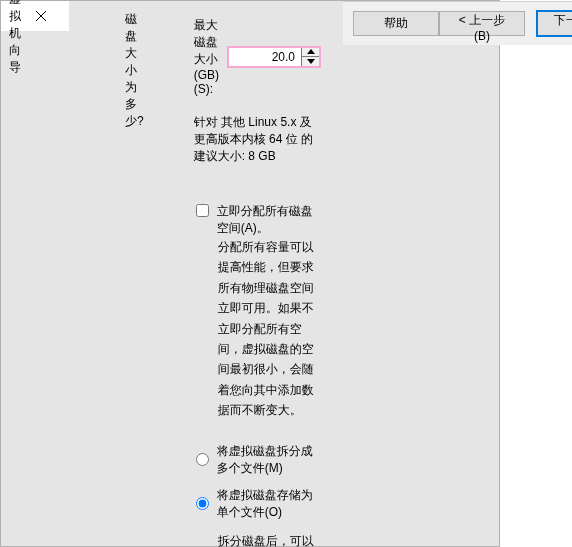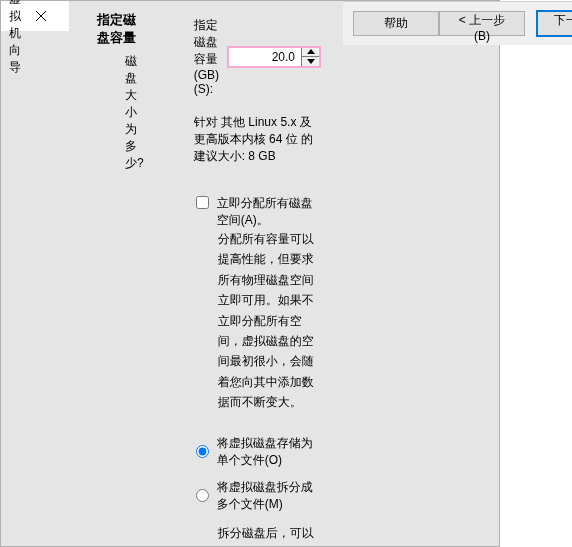--- a/index.html
+++ b/index.html
@@ -15,21 +15,21 @@
   .rule{margin:2px 0 0 0;height:1px;background:#d0d0d0}
   .content{flex:1;padding:16px 22px 4px 22px}
   .size-row{display:flex;align-items:center;margin-bottom:18px}
   .size-label{margin-right:6px}
   .spinner{display:flex;align-items:stretch;border:2px solid #f9a8d4;height:22px;width:96px}
   .spinner input{border:none;width:72px;text-align:right;padding:0 6px;font-family:inherit;font-size:12px;outline:none}
   .spin-btns{display:flex;flex-direction:column;border-left:1px solid #7a7a7a;width:18px}
   .spin-btns div{flex:1;display:flex;align-items:center;justify-content:center;background:#f0f0f0;cursor:pointer}
   .spin-btns div:first-child{border-bottom:1px solid #7a7a7a}
   .spin-btns svg{width:8px;height:5px;fill:#000}
-  .rec{margin-bottom:30px}
+  .rec{margin-bottom:38px}
   .chk-row{display:flex;align-items:flex-start;margin-bottom:0}
   .chk-row input[type=checkbox]{margin:1px 8px 0 2px;width:13px;height:13px}
   .desc{margin:0 0 22px 24px;line-height:1.7}
   .radio-row{display:flex;align-items:center;margin-bottom:10px}
   .radio-row input[type=radio]{margin:0 8px 0 2px;width:13px;height:13px}
   .desc2{margin:2px 0 12px 24px;line-height:1.7}
   .footer{height:44px;padding:2px 10px;display:flex;align-items:center;background:#f0f0f0;border-top:1px solid #d0d0d0}
   .footer .spacer{flex:1}
   .btn{height:25px;border:1px solid #adadad;background:#e1e1e1;padding:0 12px;font-family:inherit;font-size:12px;cursor:pointer;min-width:86px}
   .btn.primary{border:1px solid #0078d7;outline:1px solid #0078d7}
@@ -43,28 +43,27 @@
     <span class="titlebar-text">新建虚拟机向导</span>
     <div class="close-btn">
       <svg width="11" height="11">
           <line x1="0" y1="0" x2="10" y2="10"></line>
           <line x1="10" y1="0" x2="0" y2="10"></line>
         </svg>
     </div>
   </div>
 
   <div class="header-area">
-    <div class="header-title">指定磁盘容量</div>
     <div class="header-sub">磁盘大小为多少?</div>
   </div>
   <div class="rule"></div>
 
   <div class="content">
     <div class="size-row">
-      <span class="size-label">指定磁盘容量 (GB)(S):</span>
+      <span class="size-label">最大磁盘大小 (GB)(S):</span>
       <div class="spinner">
         <input type="text" value="20.0" style="">
         <div class="spin-btns">
           <div>
               <svg viewBox="0 0 8 5">
                 <path d="M0 5 L4 0 L8 5 Z"></path>
               </svg>
             </div>
           <div>
               <svg viewBox="0 0 8 5">
@@ -77,26 +76,26 @@
 
     <div class="rec">针对 其他 Linux 5.x 及更高版本内核 64 位 的建议大小: 8 GB</div>
 
     <label class="chk-row">
       <input type="checkbox" style="">
       <span>立即分配所有磁盘空间(A)。</span>
     </label>
     <div class="desc">分配所有容量可以提高性能，但要求所有物理磁盘空间立即可用。如果不立即分配所有空间，虚拟磁盘的空间最初很小，会随着您向其中添加数据而不断变大。</div>
 
     <label class="radio-row">
+      <input type="radio" name="split" style="">
+      <span>将虚拟磁盘拆分成多个文件(M)</span>
+    </label>
+    <label class="radio-row">
       <input type="radio" name="split" checked="" style="">
       <span>将虚拟磁盘存储为单个文件(O)</span>
-    </label>
-    <label class="radio-row">
-      <input type="radio" name="split" style="">
-      <span>将虚拟磁盘拆分成多个文件(M)</span>
     </label>
     <div class="desc2">拆分磁盘后，可以更轻松地在计算机之间移动虚拟机，但可能会降低大容量磁盘的性能。</div>
   </div>
 
   <div class="footer">
     <button class="btn">帮助</button>
     <div class="spacer"></div>
     <button class="btn">&lt; 上一步(B)</button>
     <button class="btn primary">下一步(N) &gt;</button>
     <button class="btn">取消</button>

